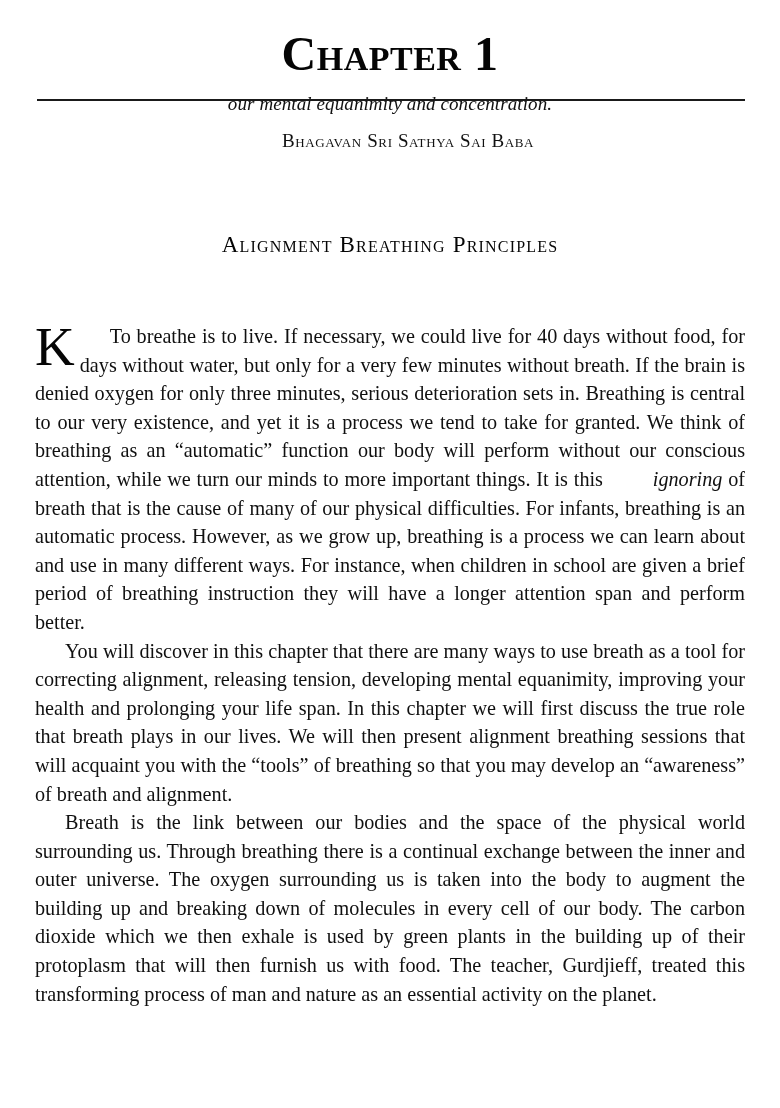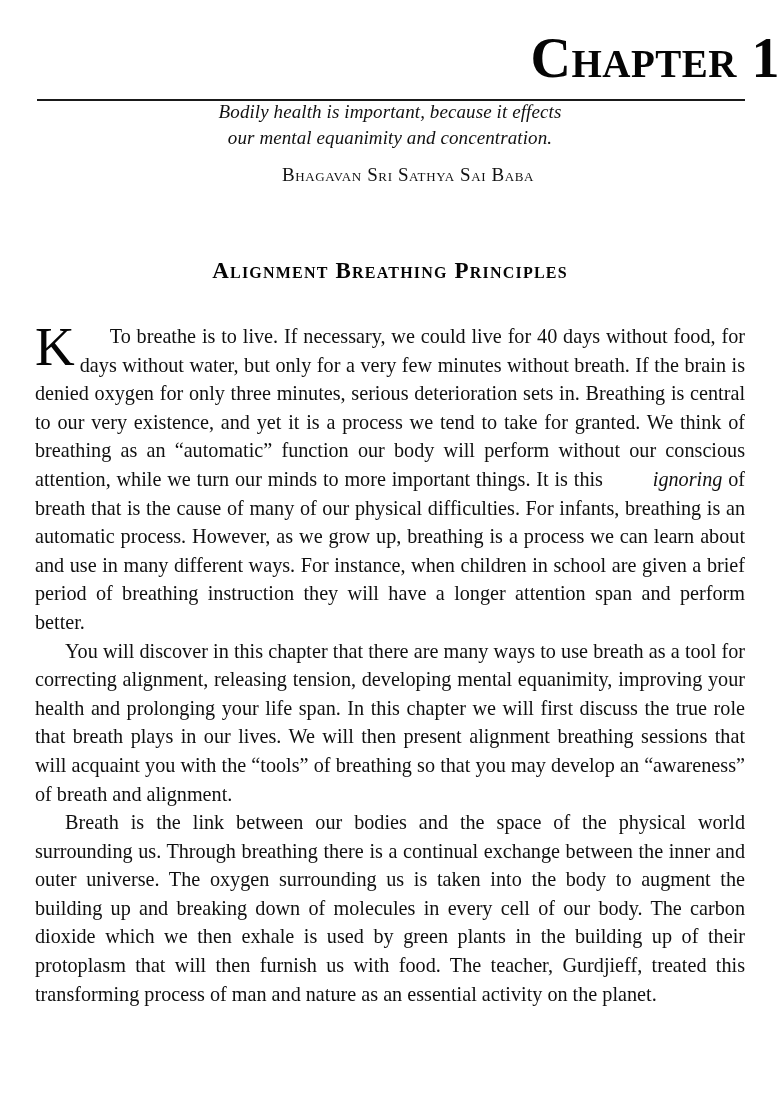--- a/index.html
+++ b/index.html
@@ -15,26 +15,26 @@
     height: 1108px;
     background: #ffffff;
     overflow: hidden;
     font-family: "Liberation Serif", "DejaVu Serif", serif;
     color: #0d0d0d;
     -webkit-font-smoothing: antialiased;
   }
 
   
   .chapter-title {
-    text-align: right;
+    text-align: center;
     margin: 0;
     padding-top: 30px;
     font-family: "Liberation Serif", "DejaVu Serif", serif;
     font-weight: 700;
-    font-size: 56px;
+    font-size: 48px;
     line-height: 1.0;
     letter-spacing: 0.5px;
     color: #050505;
     font-variant: small-caps;
     white-space: pre;
   }
 
   
   .title-rule {
     position: absolute;
@@ -67,24 +67,24 @@
     text-align: center;
     font-variant: small-caps;
     font-size: 19px;
     letter-spacing: 0.6px;
     color: #111111;
     margin-left: 36px;
   }
 
   
   .section-heading {
-    margin: 8px;
+    margin: 16px;
     padding-top: 64px;
     text-align: center;
-    font-weight: 700;
+    font-weight: 400;
     font-variant: small-caps;
     font-size: 23px;
     letter-spacing: 1.2px;
     color: #050505;
   }
 
   
   .body-text {
     position: absolute;
     left: 35px;
@@ -129,21 +129,20 @@
 </head>
 <body>
 
 <div id="page">
 
   <h1 class="chapter-title">Chapter 1</h1>
 
   <div class="title-rule"></div>
 
   <div class="epigraph">
-    <span class="epigraph-line">Bodily health is important, because it effects</span>
     <span class="epigraph-line">our mental equanimity and concentration.</span>
     <span class="attribution">Bhagavan Sri Sathya Sai Baba</span>
   </div>
 
   <h2 class="section-heading">Alignment Breathing Principles</h2>
 
   <div class="body-text">
 
     <p class="para first">
       <span class="dropcap">K</span>

